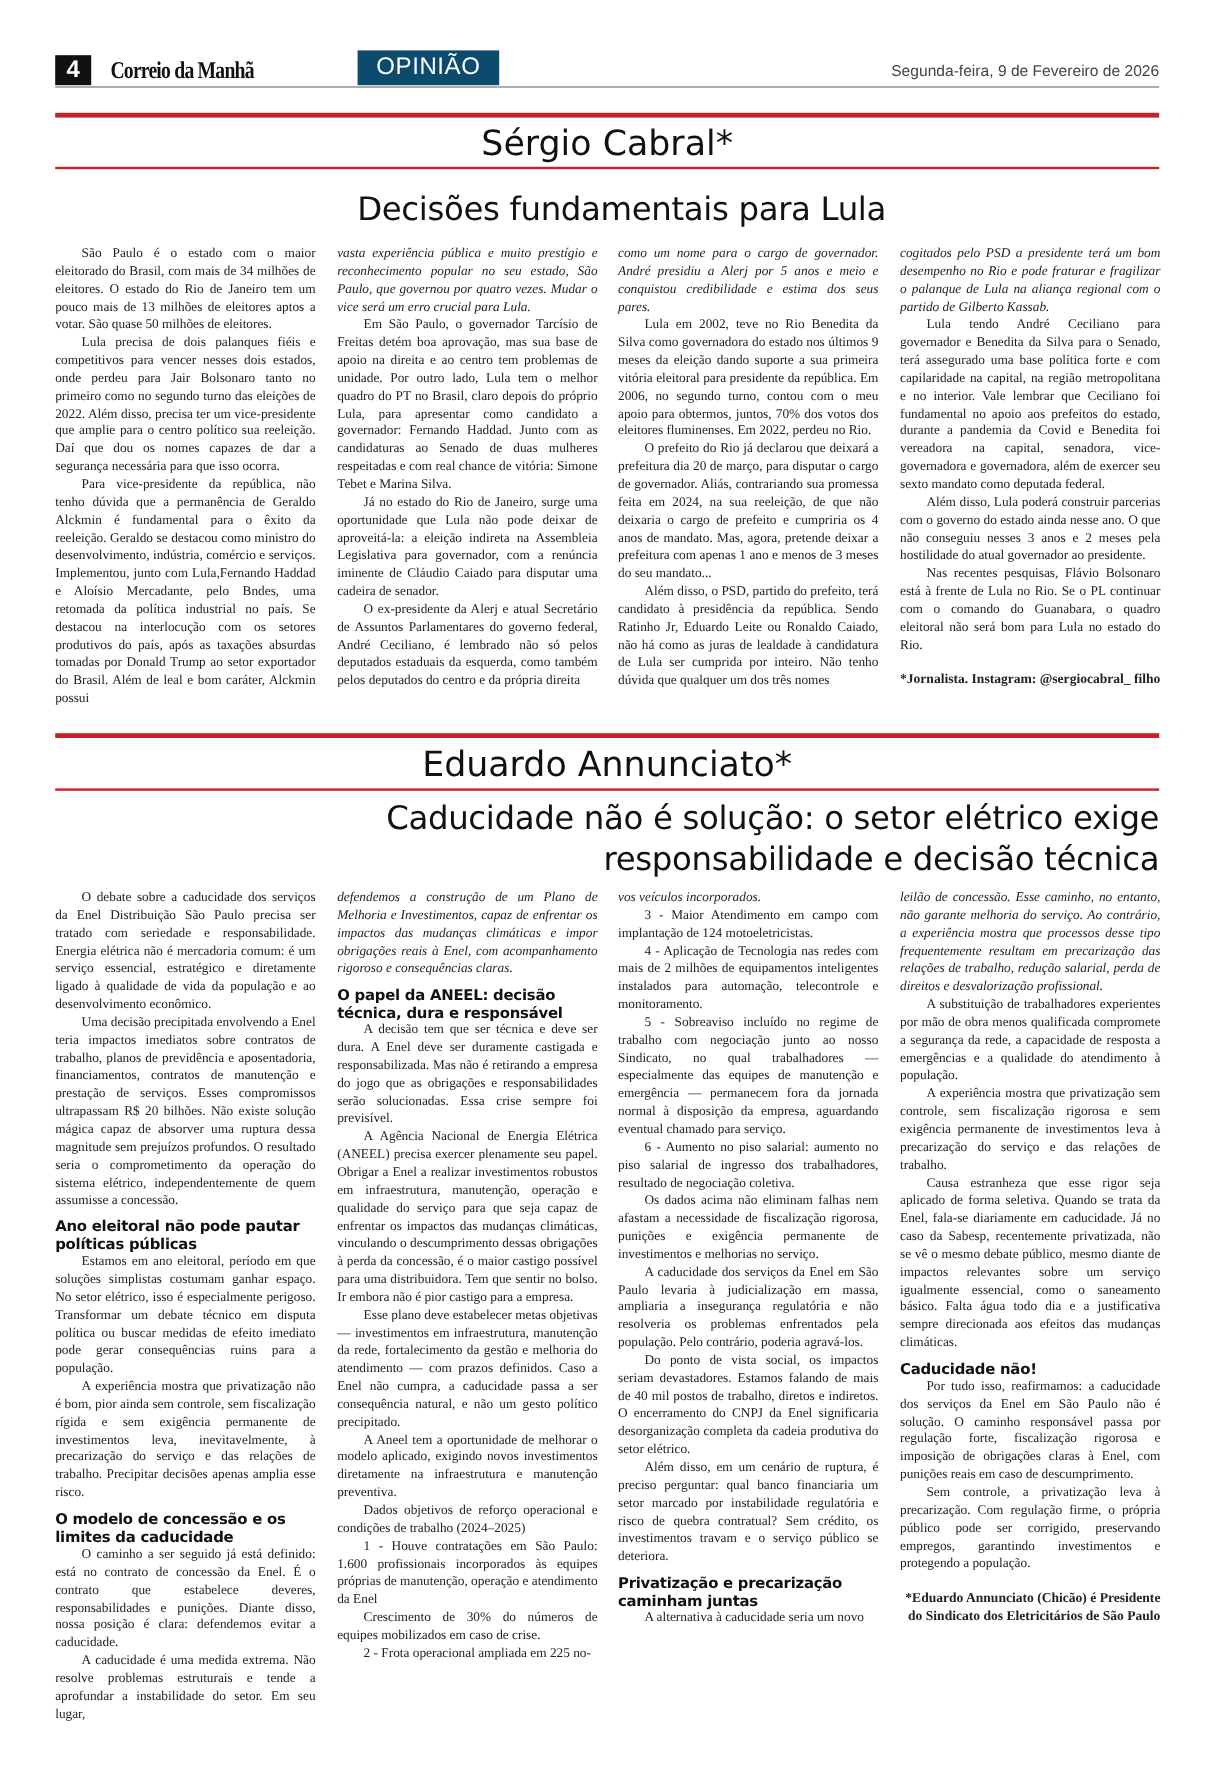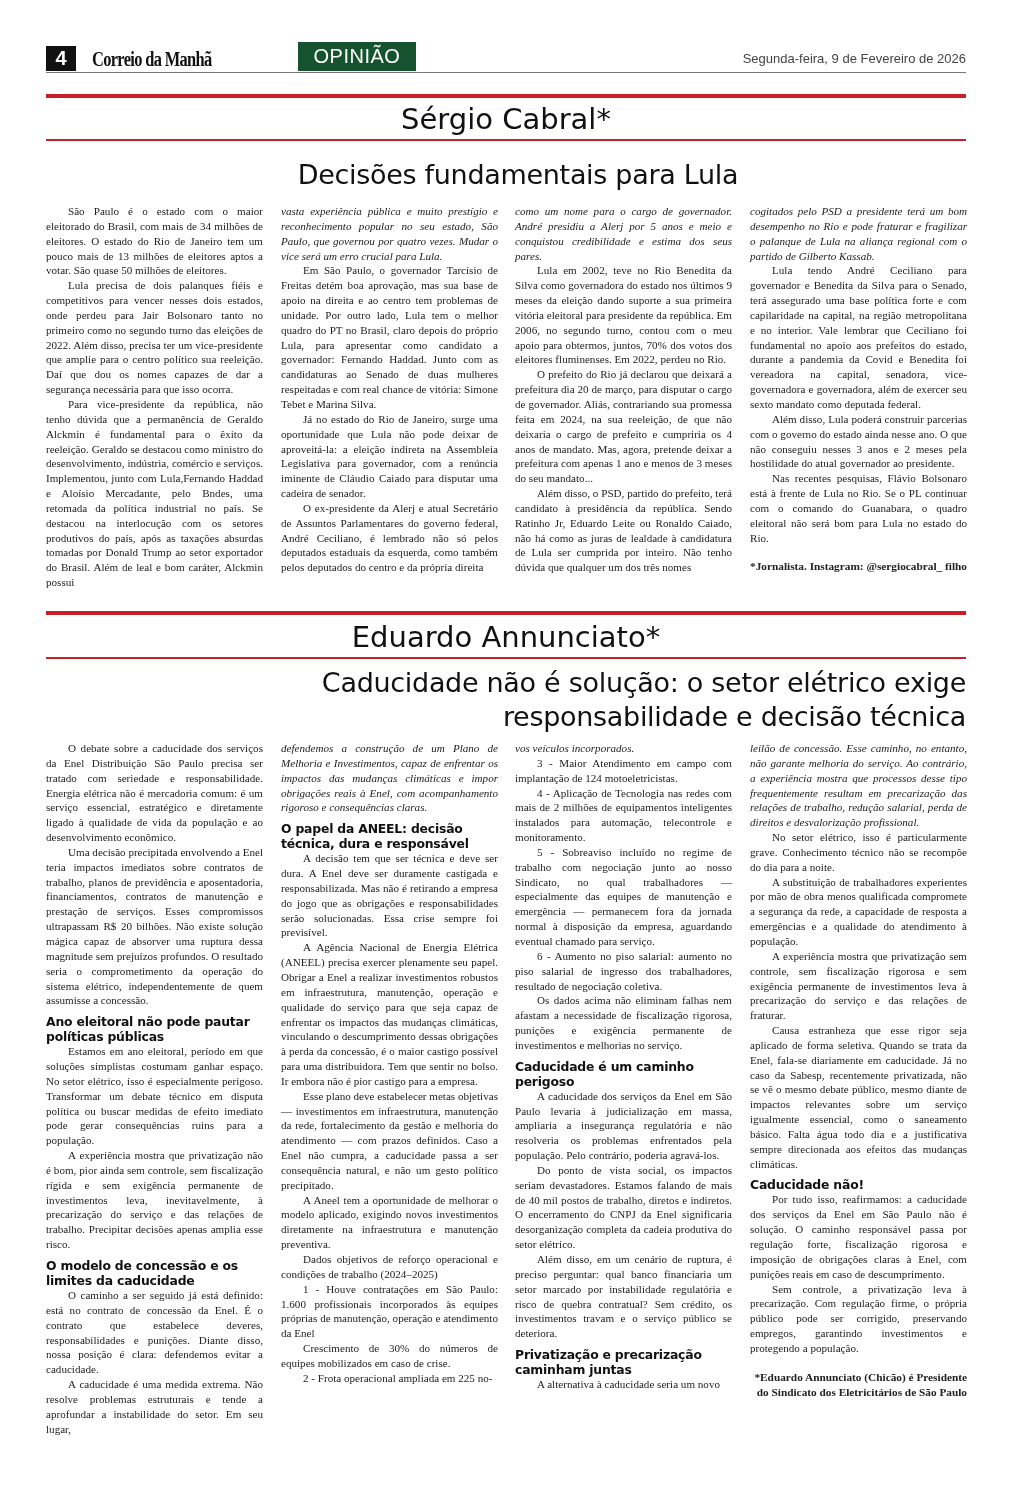--- a/index.html
+++ b/index.html
@@ -1,20 +1,20 @@
 <!DOCTYPE html>
 <html><head>
 <meta charset="utf-8">
 <style>
   html, body { margin: 0; padding: 0; background: #ffffff; }
   body { width: 1010px; height: 1488px; position: relative; overflow: hidden; color: #1a1a1a; }
   .masthead { position: absolute; left: 46px; top: 46px; width: 920px; height: 26px; border-bottom: 1px solid #777; }
   .page-num { position: absolute; left: 0; top: 0; width: 30px; height: 25px; background: #111; color: #fff; font: 700 20px/25px "Liberation Sans", sans-serif; text-align: center; }
   .paper-name { position: absolute; left: 46px; top: 0; font: 700 20px/26px "Liberation Serif", serif; letter-spacing: -0.8px; transform: scaleX(0.82); transform-origin: left center; color: #111; }
-  .section-tag { position: absolute; left: 252px; top: -4px; width: 118px; height: 29px; background: #14532d; color: #fff; font: 400 20px/29px "Liberation Sans", sans-serif; text-align: center; letter-spacing: 0.5px; }
+  .section-tag { position: absolute; left: 252px; top: -4px; width: 118px; height: 29px; background: #0c4a6e; color: #fff; font: 400 20px/29px "Liberation Sans", sans-serif; text-align: center; letter-spacing: 0.5px; }
   .dateline { position: absolute; right: 0; top: 4px; font: 400 13px/18px "Liberation Sans", sans-serif; color: #444; }
   .rule-thick { position: absolute; left: 46px; width: 920px; height: 4px; background: #c8202a; }
   .rule-thin { position: absolute; left: 46px; width: 920px; height: 2px; background: #c8202a; }
   .author { position: absolute; left: 46px; width: 920px; text-align: center; font: 400 29px/36px "DejaVu Sans", sans-serif; color: #111; }
   .headline { position: absolute; left: 46px; width: 920px; text-align: center; font: 400 27px/34px "DejaVu Sans", sans-serif; color: #111; letter-spacing: -0.3px; }
   .col { position: absolute; width: 217px; font: 400 11.1px/14.85px "Liberation Serif", serif; text-align: justify; color: #222; }
   .col p { margin: 0; text-indent: 22px; }
   .col p.cont { text-indent: 0; font-style: italic; }
   .col h3 { margin: 6px 0 0 0; font: 700 12.4px/15px "DejaVu Sans", sans-serif; color: #111; text-align: left; letter-spacing: -0.2px; }
   .col p.boldp { font-weight: 400; }
@@ -95,31 +95,29 @@
       <p>Crescimento de 30% do números de equipes mobilizados em caso de crise.</p>
       <p>2 - Frota operacional ampliada em 225 no-</p>
     </div>
   <div class="col c3 a2">
       <p class="cont">vos veículos incorporados.</p>
       <p>3 - Maior Atendimento em campo com implantação de 124 motoeletricistas.</p>
       <p>4 - Aplicação de Tecnologia nas redes com mais de 2 milhões de equipamentos inteligentes instalados para automação, telecontrole e monitoramento.</p>
       <p>5 - Sobreaviso incluído no regime de trabalho com negociação junto ao nosso Sindicato, no qual trabalhadores — especialmente das equipes de manutenção e emergência — permanecem fora da jornada normal à disposição da empresa, aguardando eventual chamado para serviço.</p>
       <p>6 - Aumento no piso salarial: aumento no piso salarial de ingresso dos trabalhadores, resultado de negociação coletiva.</p>
       <p>Os dados acima não eliminam falhas nem afastam a necessidade de fiscalização rigorosa, punições e exigência permanente de investimentos e melhorias no serviço.</p>
-      <h3>Caducidade é um caminho perigoso</h3>
       <p>A caducidade dos serviços da Enel em São Paulo levaria à judicialização em massa, ampliaria a insegurança regulatória e não resolveria os problemas enfrentados pela população. Pelo contrário, poderia agravá-los.</p>
       <p>Do ponto de vista social, os impactos seriam devastadores. Estamos falando de mais de 40 mil postos de trabalho, diretos e indiretos. O encerramento do CNPJ da Enel significaria desorganização completa da cadeia produtiva do setor elétrico.</p>
       <p>Além disso, em um cenário de ruptura, é preciso perguntar: qual banco financiaria um setor marcado por instabilidade regulatória e risco de quebra contratual? Sem crédito, os investimentos travam e o serviço público se deteriora.</p>
       <h3>Privatização e precarização caminham juntas</h3>
       <p>A alternativa à caducidade seria um novo</p>
     </div>
   <div class="col c4 a2">
       <p class="cont">leilão de concessão. Esse caminho, no entanto, não garante melhoria do serviço. Ao contrário, a experiência mostra que processos desse tipo frequentemente resultam em precarização das relações de trabalho, redução salarial, perda de direitos e desvalorização profissional.</p>
-      <p>No setor elétrico, isso é particularmente grave. Conhecimento técnico não se recompõe do dia para a noite.</p>
       <p>A substituição de trabalhadores experientes por mão de obra menos qualificada compromete a segurança da rede, a capacidade de resposta a emergências e a qualidade do atendimento à população.</p>
-      <p>A experiência mostra que privatização sem controle, sem fiscalização rigorosa e sem exigência permanente de investimentos leva à precarização do serviço e das relações de fraturar.</p>
+      <p>A experiência mostra que privatização sem controle, sem fiscalização rigorosa e sem exigência permanente de investimentos leva à precarização do serviço e das relações de trabalho.</p>
       <p>Causa estranheza que esse rigor seja aplicado de forma seletiva. Quando se trata da Enel, fala-se diariamente em caducidade. Já no caso da Sabesp, recentemente privatizada, não se vê o mesmo debate público, mesmo diante de impactos relevantes sobre um serviço igualmente essencial, como o saneamento básico. Falta água todo dia e a justificativa sempre direcionada aos efeitos das mudanças climáticas.</p>
       <h3>Caducidade não!</h3>
       <p>Por tudo isso, reafirmamos: a caducidade dos serviços da Enel em São Paulo não é solução. O caminho responsável passa por regulação forte, fiscalização rigorosa e imposição de obrigações claras à Enel, com punições reais em caso de descumprimento.</p>
       <p>Sem controle, a privatização leva à precarização. Com regulação firme, o própria público pode ser corrigido, preservando empregos, garantindo investimentos e protegendo a população.</p>
       <p class="signature">*Eduardo Annunciato (Chicão) é Presidente do Sindicato dos Eletricitários de São Paulo</p>
     </div>
 </section>
 
 </body></html>

